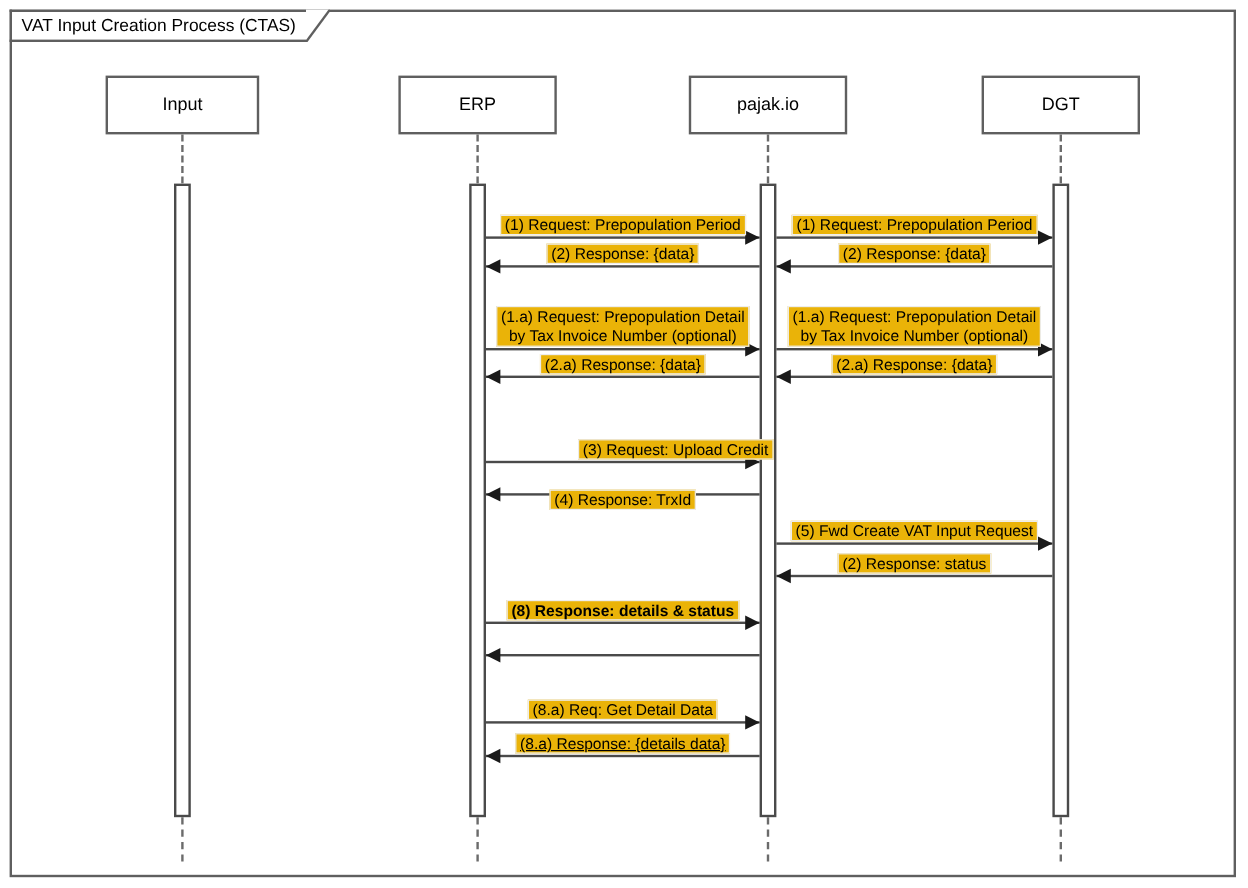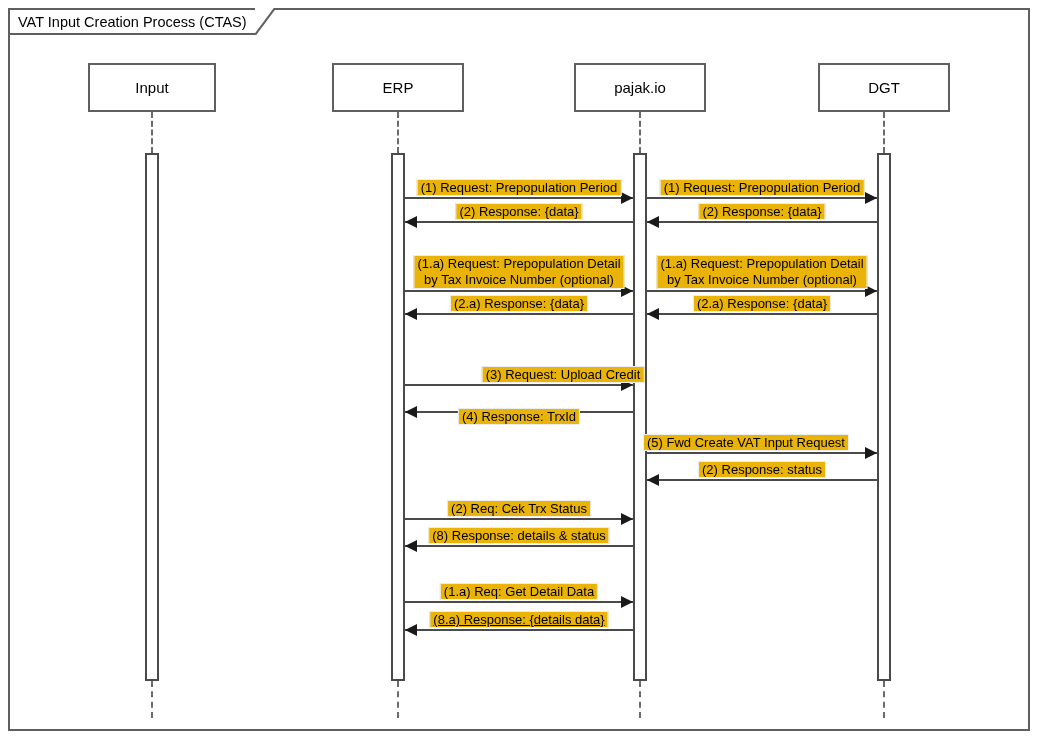--- a/index.html
+++ b/index.html
@@ -211,42 +211,42 @@
       <div class="msg-label" style="left: 519px; top: 366px; margin-left: 44px;">
         <div>(3) Request: Upload Credit</div>
       </div>
       <div class="msg-line" style="left: 405px; top: 411px; width: 228px;"></div>
       <div class="arrow-head left" style="top: 406px; left: 405px;"></div>
       <div class="msg-label" style="left: 519px; top: 408px;">
         <div>(4) Response: TrxId</div>
       </div>
       <div class="msg-line" style="left: 647px; top: 452px; width: 230px;"></div>
       <div class="arrow-head right" style="top: 447px; left: 865px;"></div>
-      <div class="msg-label" style="left: 746px; top: 434px;">
+      <div class="msg-label" style="left: 762px; top: 434px;">
         <div>(5) Fwd Create VAT Input Request</div>
       </div>
       <div class="msg-line" style="left: 647px; top: 479px; width: 230px;"></div>
       <div class="arrow-head left" style="top: 474px; left: 647px;"></div>
       <div class="msg-label" style="left: 762px; top: 461px;">
         <div>(2) Response: status</div>
       </div>
       <div class="msg-line" style="left: 405px; top: 518px; width: 228px;"></div>
       <div class="arrow-head right" style="top: 513px; left: 621px;"></div>
       <div class="msg-label" style="left: 519px; top: 500px;">
         <div>(2) Req: Cek Trx Status</div>
       </div>
       <div class="msg-line" style="left: 405px; top: 545px; width: 228px;"></div>
       <div class="arrow-head left" style="top: 540px; left: 405px;"></div>
-      <div class="msg-label" style="left: 519px; top: 527px;">
+      <div class="msg-label" style="left: 519px; top: 500px; font-weight: bold;">
         <div>(8) Response: details &amp; status</div>
       </div>
       <div class="msg-line" style="left: 405px; top: 601px; width: 228px;"></div>
       <div class="arrow-head right" style="top: 596px; left: 621px;"></div>
       <div class="msg-label" style="left: 519px; top: 583px;">
-        <div>(1.a) Req: Get Detail Data</div>
+        <div>(8.a) Req: Get Detail Data</div>
       </div>
       <div class="msg-line" style="left: 405px; top: 629px; width: 228px;"></div>
       <div class="arrow-head left" style="top: 624px; left: 405px;"></div>
       <div class="msg-label" style="left: 519px; top: 611px; text-decoration: underline;">
         <div>(8.a) Response: {details data}</div>
       </div>
     </div>
 
 </div>
 

